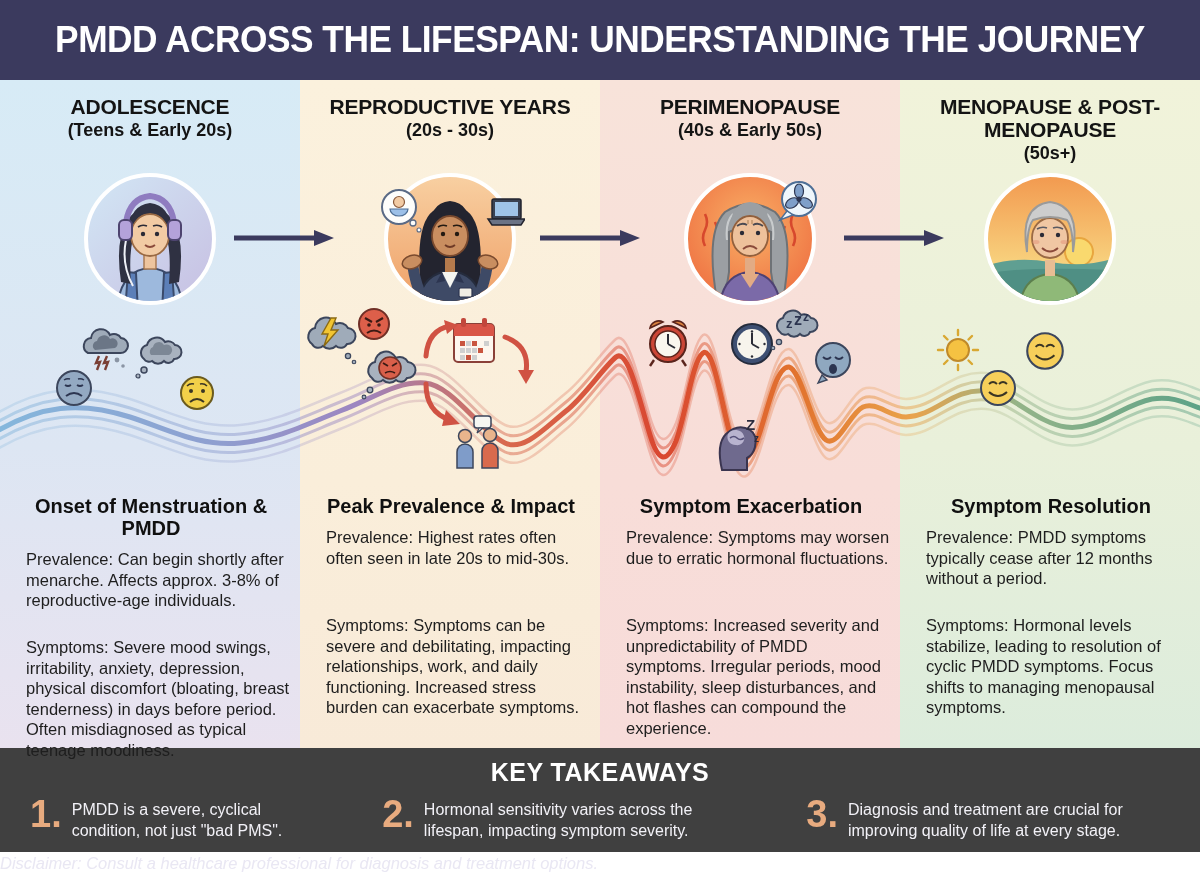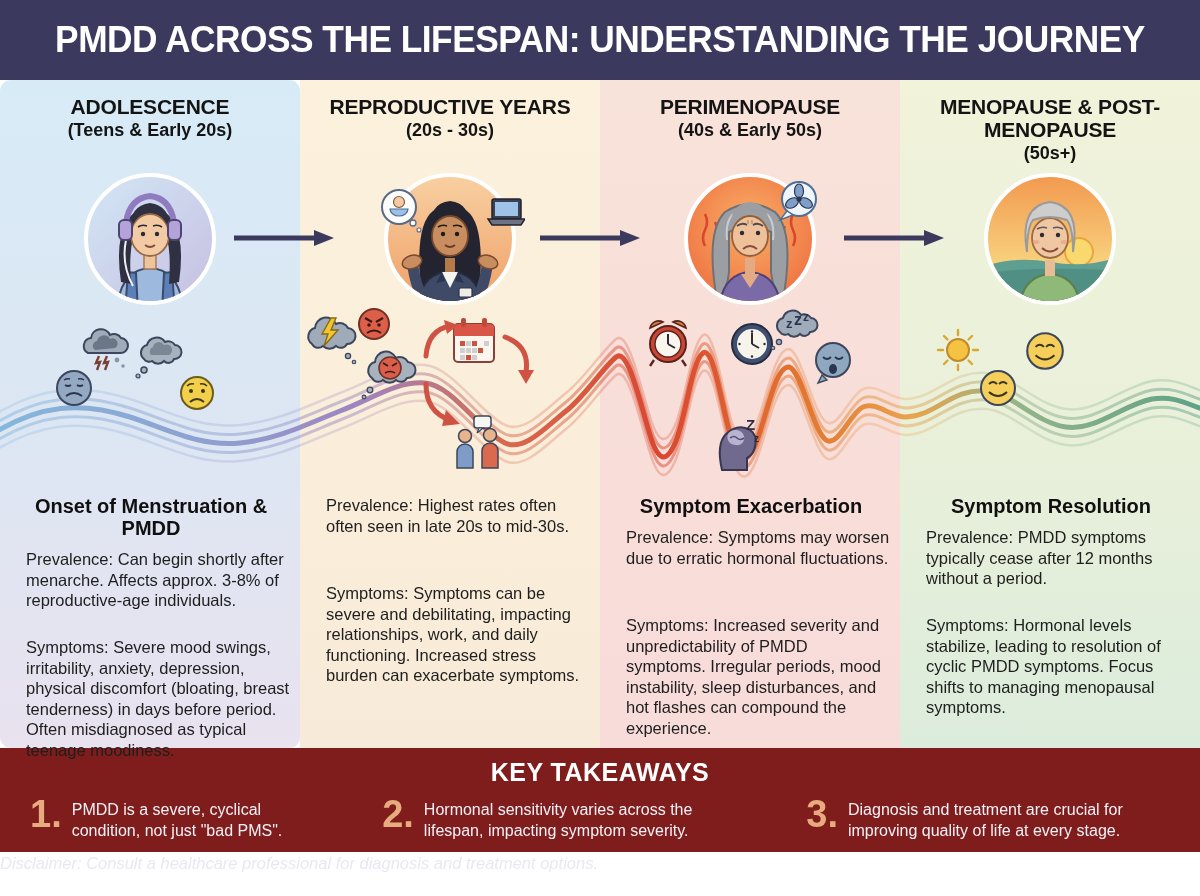--- a/index.html
+++ b/index.html
@@ -7,21 +7,21 @@
     font-family:"Liberation Sans",sans-serif;background:#fff;}
 
   
   .top-banner{height:80px;background:#3b3a5e;display:flex;align-items:center;justify-content:center;}
   .top-banner h1{margin:0;color:#ffffff;font-size:36px;font-weight:700;letter-spacing:-0.5px;
     transform:scaleX(0.98);white-space:nowrap;}
 
   
   .stages{position:relative;height:668px;display:flex;}
   .stage{width:300px;height:100%;box-sizing:border-box;}
-  .stage-0{background:linear-gradient(180deg,#d7ebf6 0%,#dde6f3 55%,#e9e2ef 100%);border-radius:11px;}
+  .stage-0{background:linear-gradient(180deg,#d7ebf6 0%,#dde6f3 55%,#e9e2ef 100%);}
   .stage-1{background:linear-gradient(180deg,#fbf1dd 0%,#faeeda 60%,#f8ead8 100%);}
   .stage-2{background:linear-gradient(180deg,#f8e3da 0%,#f8ddd8 60%,#f7dcda 100%);}
   .stage-3{background:linear-gradient(180deg,#f1f3da 0%,#e9f0da 55%,#dcecdc 100%);}
 
   .stage-head{height:90px;box-sizing:border-box;padding-top:15px;text-align:center;color:#141414;}
   .stage-head h2{margin:0;font-size:21px;line-height:23px;font-weight:700;letter-spacing:-0.2px;}
   .stage-head h3{margin:2px 0 0;font-size:18px;line-height:20px;font-weight:700;}
 
   .avatar-wrap{height:146px;display:flex;justify-content:center;}
   .avatar svg{display:block;}
@@ -34,21 +34,21 @@
   .stage-text p.prev{min-height:74px;margin-bottom:14px;}
   .stage-text strong{font-weight:400;}
 
   
   .wave-svg{position:absolute;left:0;top:235px;z-index:1;pointer-events:none;}
   .ic{position:absolute;z-index:2;}
   .flow-arrow{position:absolute;top:148px;z-index:2;}
   .fa1{left:234px;} .fa2{left:540px;} .fa3{left:844px;}
 
   
-  .footer{height:104px;background:#7f1d1d;box-sizing:border-box;padding-top:10px;color:#f2f1f7;}
+  .footer{height:104px;background:#404040;box-sizing:border-box;padding-top:10px;color:#f2f1f7;}
   .footer h5{margin:0 0 10px;text-align:center;color:#ffffff;font-size:25px;letter-spacing:0.5px;font-weight:700;}
   .takeaway-row{display:flex;justify-content:space-between;padding:0 30px;align-items:flex-start;}
   .takeaway{display:flex;align-items:flex-start;}
   .tk-num{color:#e8ab7f;font-size:38px;line-height:34px;font-weight:700;margin-right:10px;}
   .tk-text{font-size:16px;line-height:21px;padding-top:2px;}
   .tk-text.w1{width:242px;} .tk-text.w2{width:314px;} .tk-text.w3{width:322px;}
   .disclaimer{margin-top:13px;text-align:left;font-style:italic;font-size:16.5px;color:#e9e7f3;}
 </style>
 </head>
 <body>
@@ -348,20 +348,21 @@
             <g>
               <rect x="117" y="29" width="29" height="20" rx="2" fill="#3a4152" stroke="#23242f" stroke-width="1.5"></rect>
               <rect x="120" y="32" width="23" height="14" fill="#9fc3e8"></rect>
               <path d="M113 49 L150 49 L146 55 L117 55 Z" fill="#6b7385" stroke="#23242f" stroke-width="1.5"></path>
             </g>
           </svg>
         </div>
       </div>
       <div class="mid-spacer"></div>
       <div class="stage-text">
+        <h4>Peak Prevalence &amp; Impact</h4>
         <p class="prev"><strong>Prevalence:</strong> <span>Highest rates often often seen in late 20s to mid-30s.</span></p>
         <p><strong>Symptoms:</strong> <span>Symptoms can be severe and debilitating, impacting relationships, work, and daily functioning. Increased stress burden can exacerbate symptoms.</span></p>
       </div>
     </section>
 
     <section class="stage stage-2">
       <div class="stage-head">
         <h2>PERIMENOPAUSE</h2>
         <h3>(40s &amp; Early 50s)</h3>
       </div>

